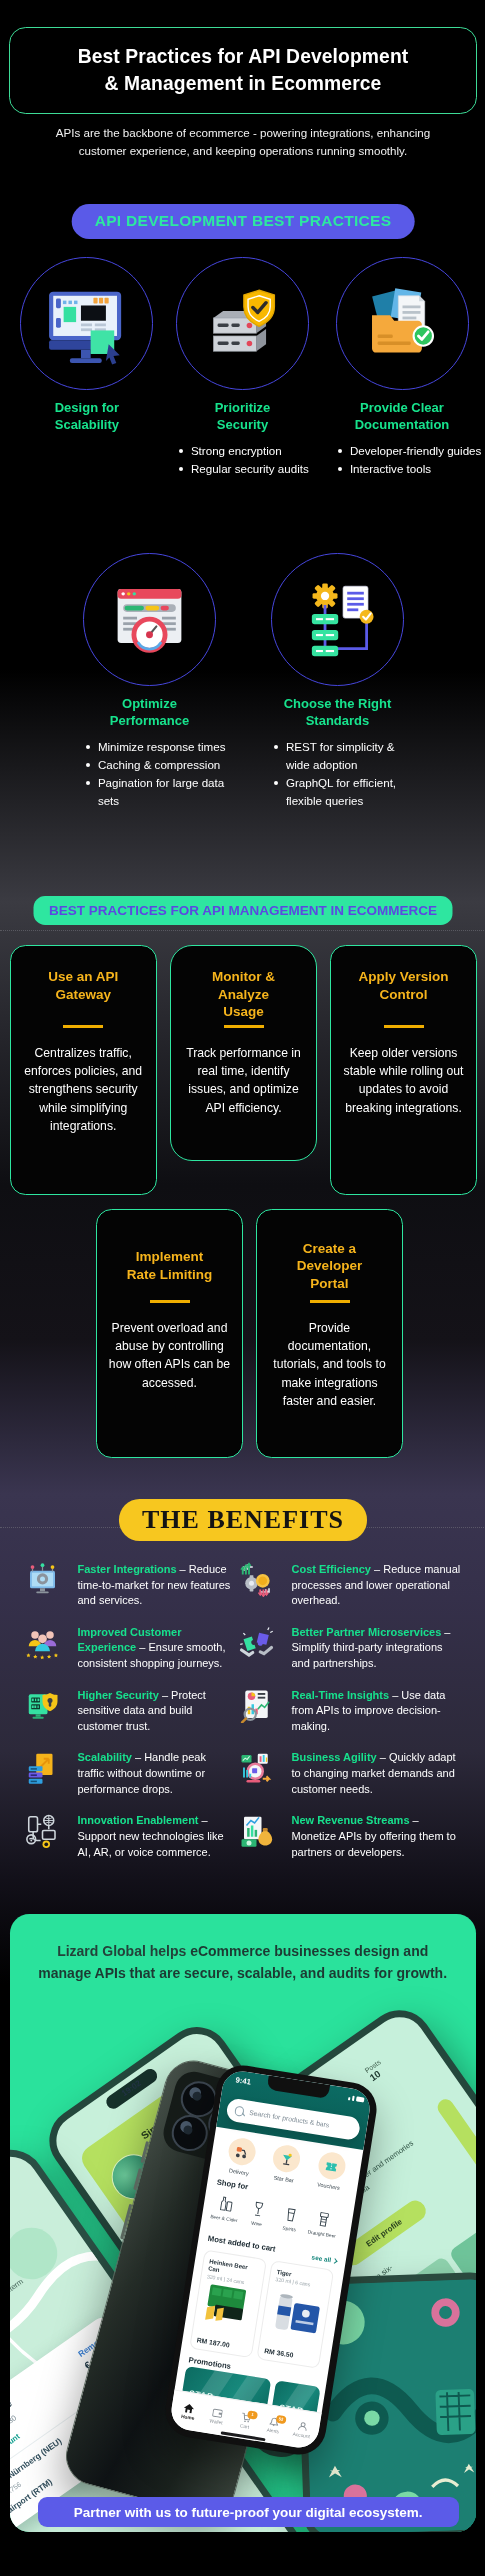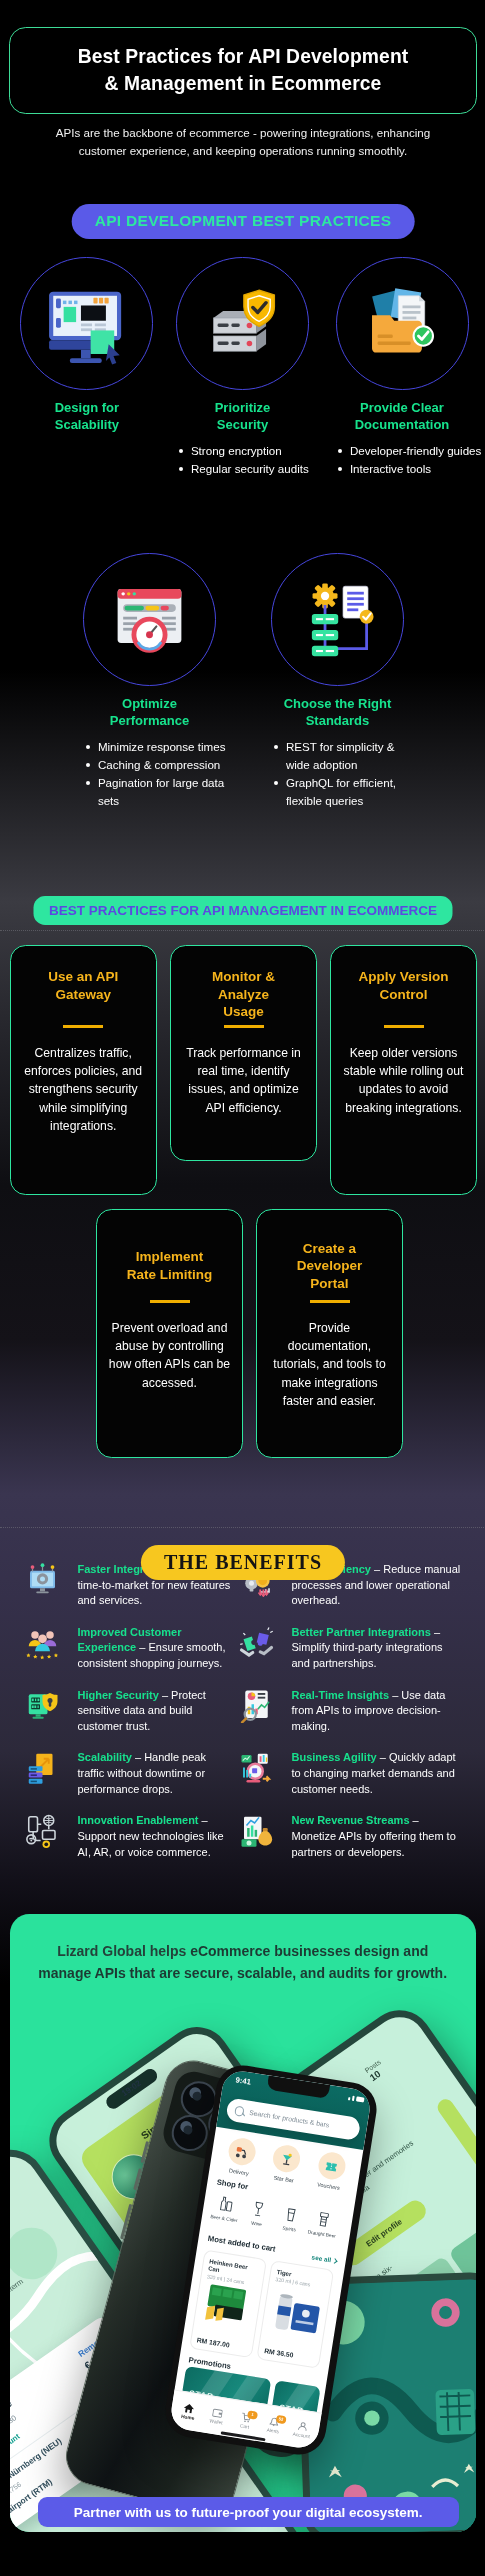--- a/index.html
+++ b/index.html
@@ -11,22 +11,22 @@
   .title-box{position:absolute;top:27px;left:9px;right:9px;height:85px;border:1.3px solid #3ddc97;
     border-radius:16.7px;display:flex;flex-direction:column;align-items:center;justify-content:center;gap:5.2px;background:rgba(0,0,0,.35);}
   .title-line{color:#fff;font-size:19.3px;font-weight:800;letter-spacing:0.1px;}
   .intro{position:absolute;top:124px;left:0;right:0;text-align:center;}
   .intro p{margin:0 auto;max-width:417px;color:#f1f1f1;font-size:11.6px;line-height:1.55;}
 
   
   .badge{position:absolute;left:50%;transform:translateX(-50%);font-weight:800;white-space:nowrap;}
   .badge-dev{top:204px;background:#5a5ae8;color:#2de8a0;font-size:15.5px;padding:8.4px 23px;border-radius:22px;letter-spacing:0.3px;}
   .badge-mgmt{top:896px;background:#2ee6a0;color:#5b49e0;font-size:13.5px;padding:7px 15.5px;border-radius:11.6px;}
-  .badge-benefits{top:1545px;background:#f7c71f;color:#141414;font-family:"Liberation Serif","DejaVu Serif",serif;
-    font-size:20px;padding:5.8px 23px;border-radius:20.6px;letter-spacing:1px;z-index:2;}
+  .badge-benefits{top:1499px;background:#f7c71f;color:#141414;font-family:"Liberation Serif","DejaVu Serif",serif;
+    font-size:26px;padding:5.8px 23px;border-radius:20.6px;letter-spacing:1px;z-index:2;}
   .dots-line{position:absolute;left:0;right:0;border-top:1.3px dotted #76767e;opacity:.55;z-index:1;}
 
   
   .dev-item{position:absolute;text-align:center;}
   .dev-circle{width:131px;height:131px;border:1.3px solid #4646dd;border-radius:50%;margin:0 auto;
     display:flex;align-items:center;justify-content:center;}
   .dev-title{margin:10.3px auto 0;color:#17e38d;font-size:13px;font-weight:800;line-height:1.25;}
   .tw120{max-width:77px;} .tw110{max-width:72px;} .tw165{max-width:106px;} .tw150{max-width:97px;} .tw190{max-width:122px;}
   .dev-bullets{list-style:none;margin:9px 0 0;padding:0 0 0 16.7px;text-align:left;}
   .dev-bullets li{display:flex;gap:7.7px;color:#fff;font-size:11.6px;line-height:1.55;}
@@ -359,21 +359,21 @@
   <div class="dots-line" style="top:930px;"></div>
   <div class="badge badge-mgmt">BEST PRACTICES FOR API MANAGEMENT IN ECOMMERCE</div>
 
   <div class="mcard" style="left:9.7px;top:945px;height:250px;">
     <div class="title-area r1">
         <h4 style="max-width:84px;">Use an API Gateway</h4>
       </div>
     <div class="rule"></div>
     <p>Centralizes traffic, enforces policies, and strengthens security while simplifying integrations.</p>
   </div>
-  <div class="mcard" style="left:170px;top:945px;height:216px;">
+  <div class="mcard" style="left:170px;top:945px;height:216px;border-radius:22px;">
     <div class="title-area r1">
         <h4 style="max-width:71px;">Monitor &amp; Analyze Usage</h4>
       </div>
     <div class="rule"></div>
     <p>Track performance in real time, identify issues, and optimize API efficiency.</p>
   </div>
   <div class="mcard" style="left:330px;top:945px;height:250px;">
     <div class="title-area r1">
         <h4 style="max-width:103px;">Apply Version Control</h4>
       </div>
@@ -455,21 +455,21 @@
     </div>
 
     <div class="benefit">
       <svg class="bicon" viewBox="0 0 56 56">
         <path d="M10 20 h14 v6 a4 4 0 0 0 0 8 v6 h-14 z" fill="#35e0a1" transform="rotate(-18 17 30)"></path>
         <path d="M30 14 h16 v16 h-6 a4 4 0 0 1 -8 0 h-2 z" fill="#6a5be8" transform="rotate(14 38 22)"></path>
         <path d="M4 40 l12 8 6 -4" stroke="#cfd6dc" stroke-width="5" fill="none" stroke-linecap="round"></path>
         <path d="M52 36 l-12 10 -6 -3" stroke="#b8bec6" stroke-width="5" fill="none" stroke-linecap="round"></path>
         <path d="M46 8 l2 -4 M50 12 l4 -2 M6 30 l-4 1 M10 16 l-3 -3" stroke="#e8edf2" stroke-width="2"></path>
       </svg>
-      <div class="txt"><span class="bt">Better Partner Integrations</span> <span>– Simplify third-party integrations and partnerships.</span></div>
+      <div class="txt"><span class="bt">Better Partner Microservices</span> <span>– Simplify third-party integrations and partnerships.</span></div>
     </div>
 
     <div class="benefit">
       <svg class="bicon" viewBox="0 0 56 56">
         <rect x="6" y="10" width="30" height="32" rx="3" fill="#35e0a1"></rect>
         <rect x="10" y="15" width="14" height="8" rx="1" fill="#0e3b2e"></rect>
           <rect x="10" y="26" width="14" height="8" rx="1" fill="#0e3b2e"></rect>
         <rect x="11" y="17" width="3" height="4" fill="#35e0a1"></rect>
           <rect x="16" y="17" width="2" height="4" fill="#35e0a1"></rect>
           <rect x="20" y="17" width="3" height="4" fill="#35e0a1"></rect>

